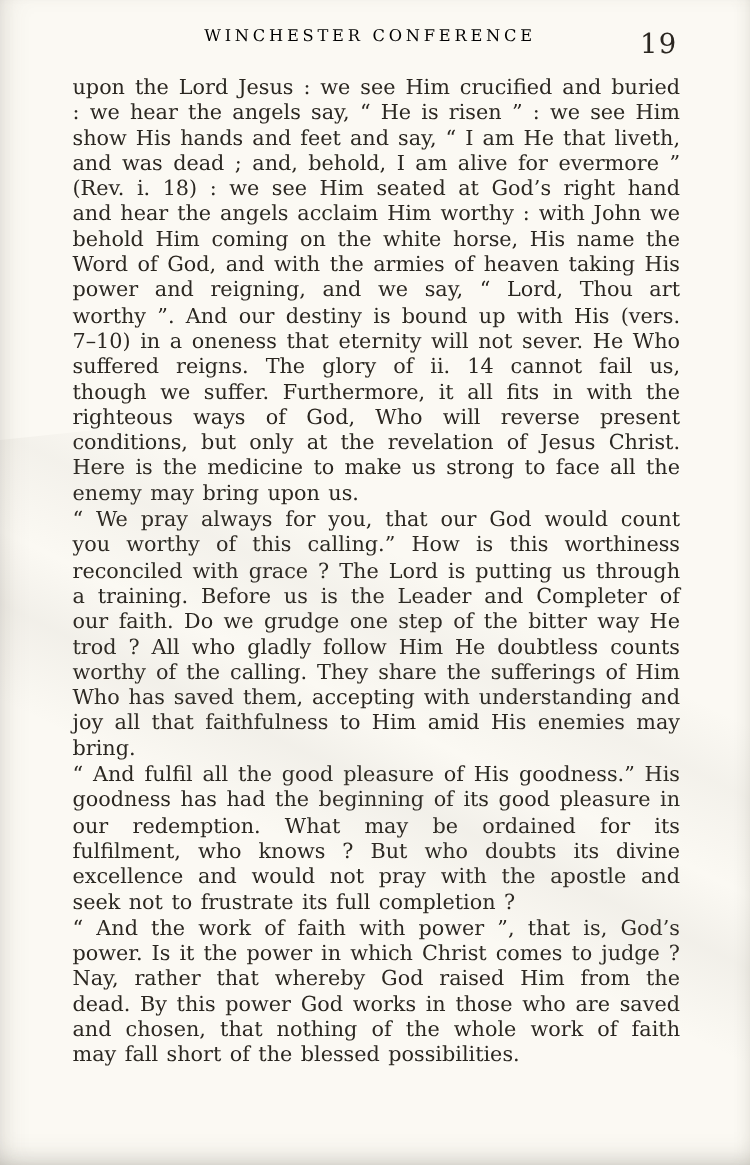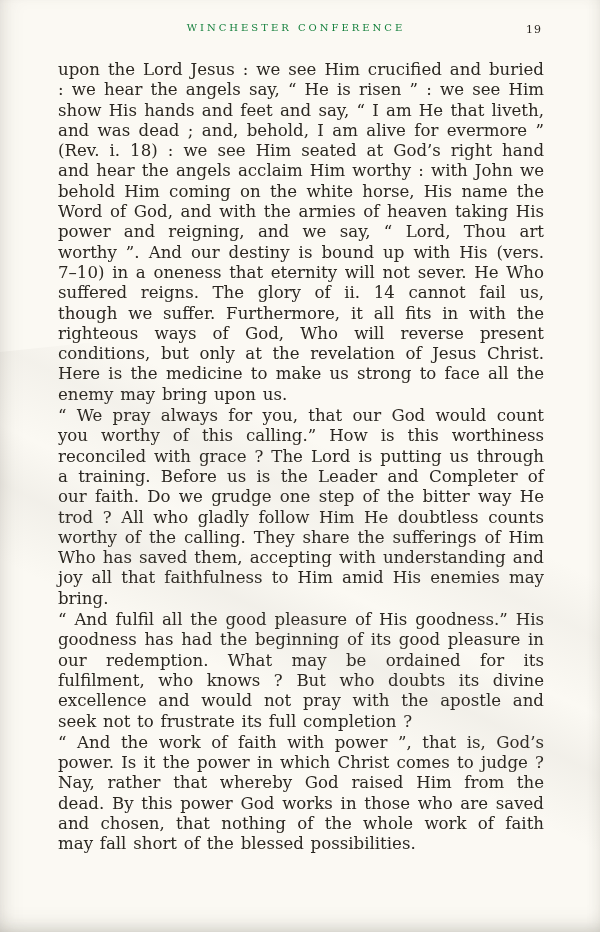--- a/index.html
+++ b/index.html
@@ -23,30 +23,30 @@
     position: relative;
   }
   .header {
     position: relative;
     height: 24px;
     margin-bottom: 14px;
   }
   .title {
     display: block;
     text-align: center;
-    font-size: 10px;
+    font-size: 13px;
     letter-spacing: 3px;
-    color: #15803d;
+    color: #000000;
     padding-right: 10px;
   }
   .pagenum {
     position: absolute;
     right: 2px;
     top: 1px;
-    font-size: 11px;
+    font-size: 22px;
     letter-spacing: 1px;
   }
   .body-text-block {
     font-size: 16.6px;
     line-height: 20.3px;
     text-align: justify;
     word-spacing: 1.5px;
     hyphens: auto;
   }
   p.para {

